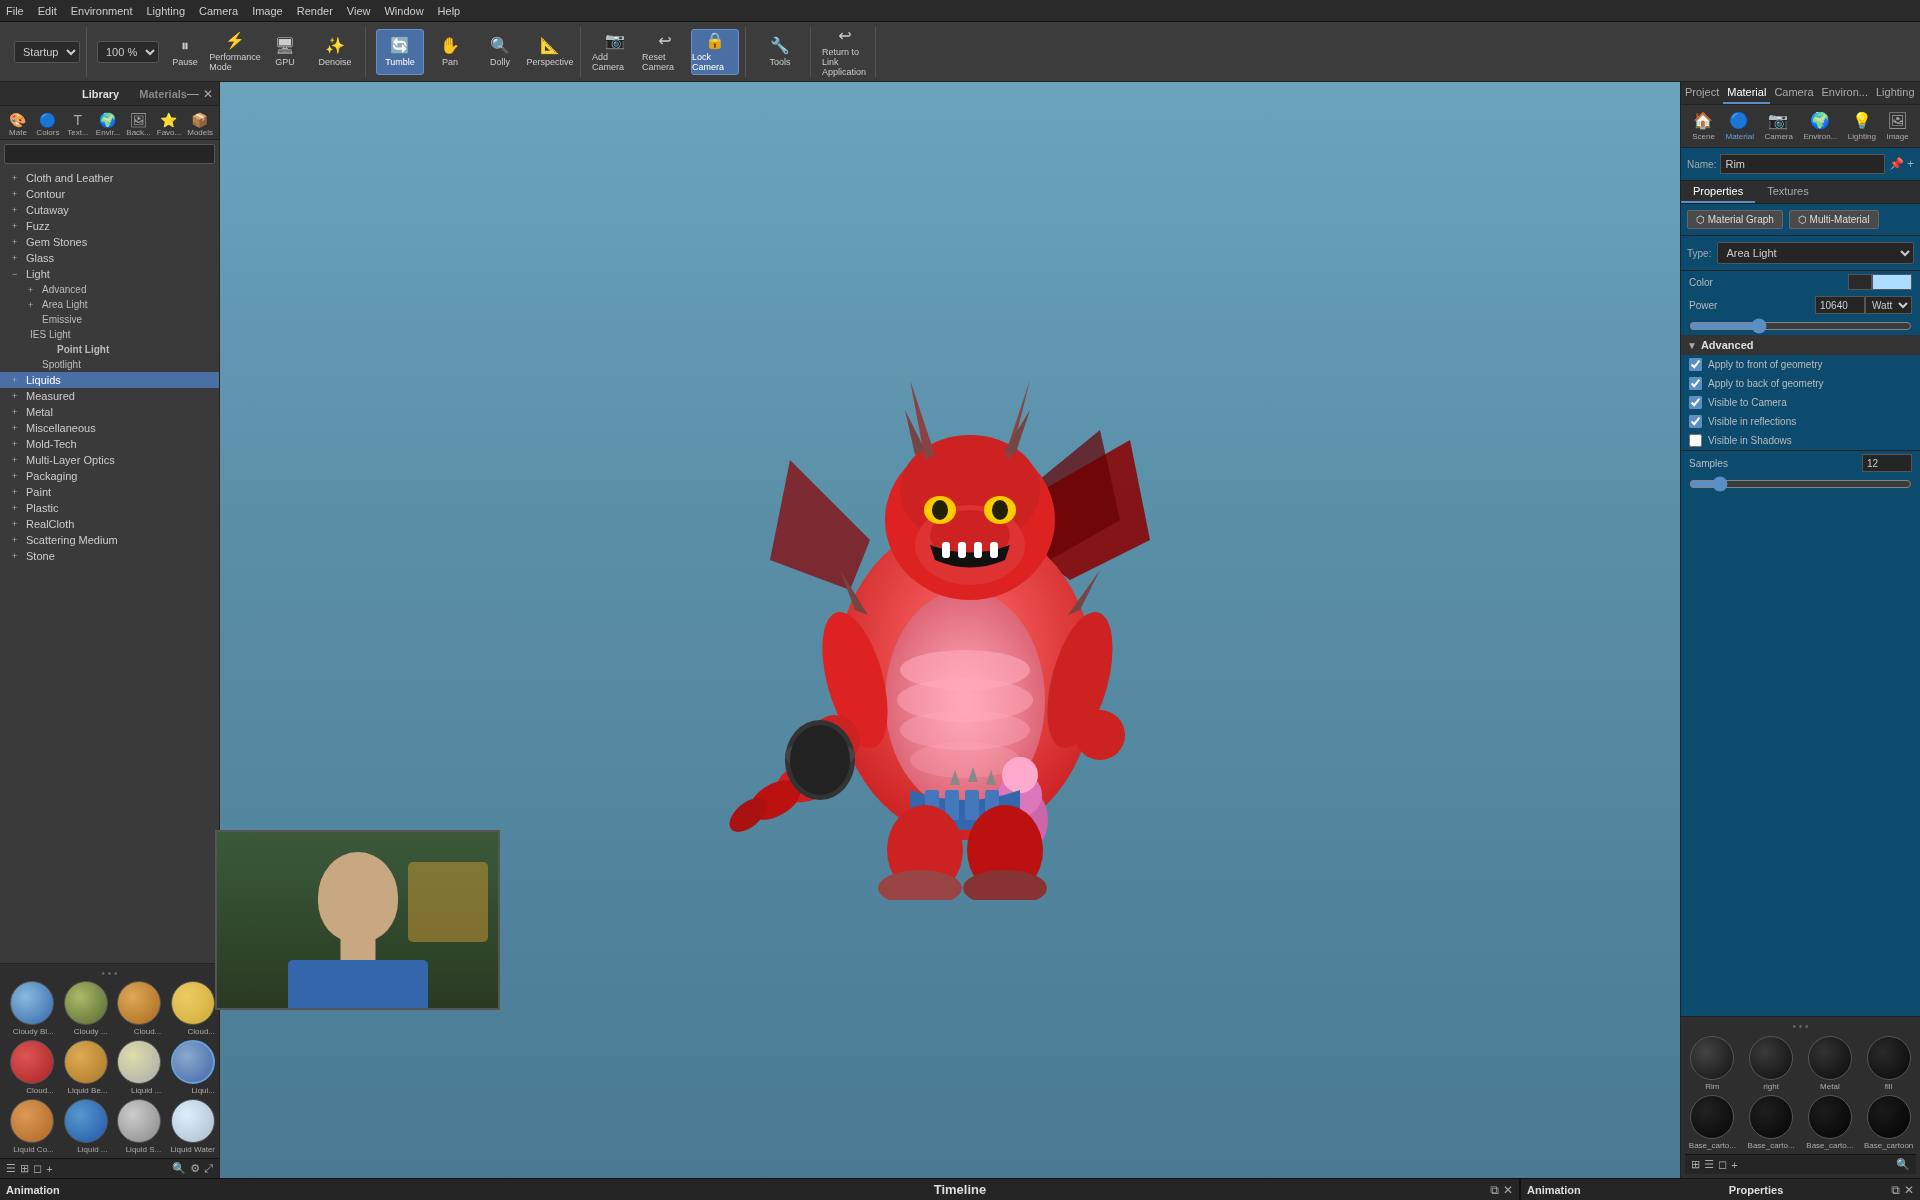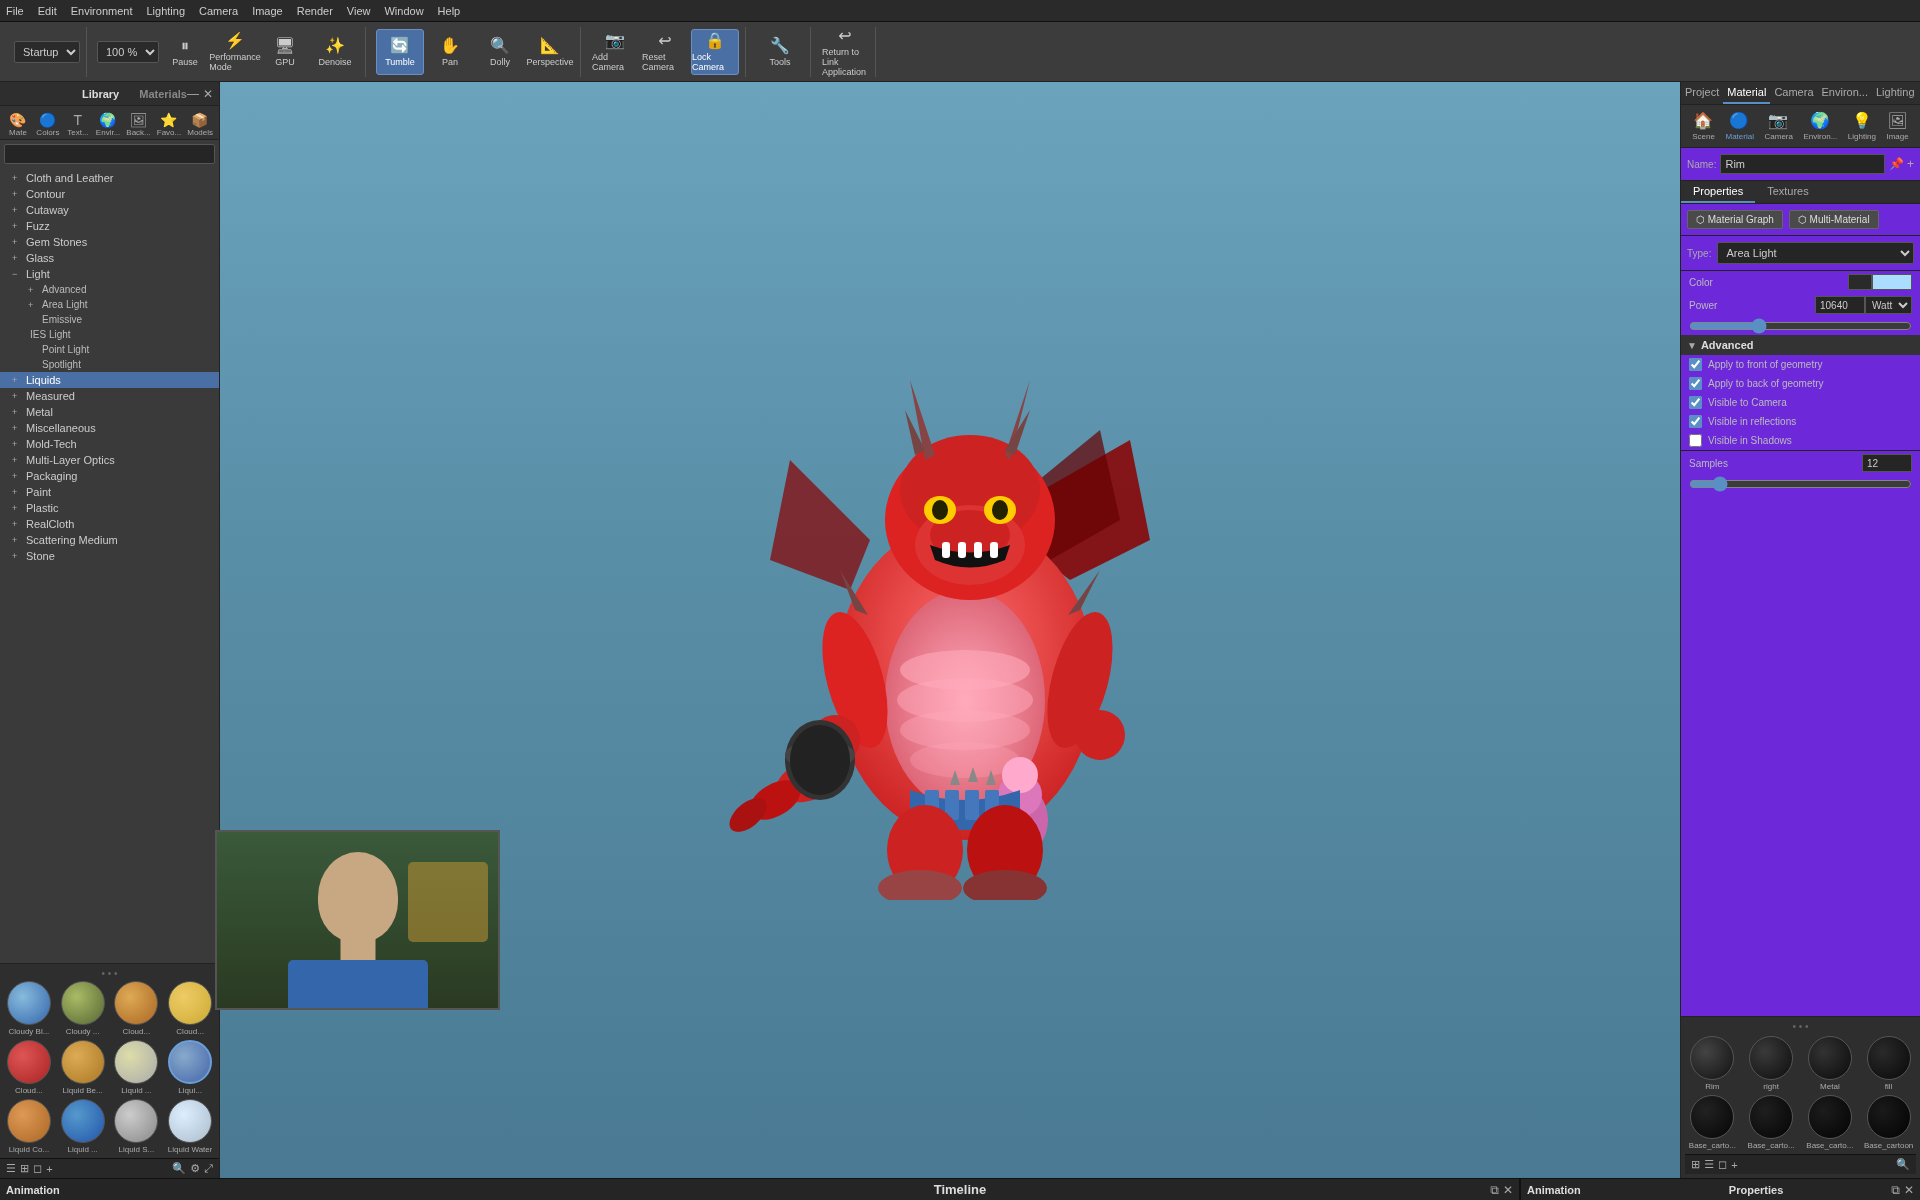--- a/index.html
+++ b/index.html
@@ -34,35 +34,35 @@
     #mat-tree { flex: 1; overflow-y: auto; padding: 2px 0; }
     .tree-item { padding: 2px 8px 2px 12px; cursor: pointer; display: flex; align-items: center; gap: 4px; white-space: nowrap; }
     .tree-item.selected { background: #4a6fa5; color: #fff; }
     .tree-item .expand { color: #aaa; font-size: 9px; width: 10px; }
     .tree-child { padding-left: 24px; font-size: 10px; color: #bbb; }
 
     
     #mat-swatches { border-top: 1px solid #222; padding: 4px; background: #2e2e2e; }
     .swatch-dots { text-align: center; color: #666; font-size: 10px; margin-bottom: 2px; }
     .swatches-grid { display: grid; grid-template-columns: repeat(4, 1fr); gap: 4px; }
-    .swatch-item { display: flex; flex-direction: column; align-items: center; cursor: pointer; }
+    .swatch-item { display: flex; flex-direction: column; align-items: flex-end; cursor: pointer; }
     .swatch-circle { width: 44px; height: 44px; border-radius: 50%; border: 1px solid #555; overflow: hidden; display: flex; align-items: center; justify-content: center; }
     .swatch-label { font-size: 8px; color: #aaa; text-align: center; margin-top: 2px; max-width: 48px; overflow: hidden; text-overflow: ellipsis; white-space: nowrap; }
     .swatch-item.selected .swatch-circle { border: 2px solid #6a9fd8; }
 
     
     #webcam { position: absolute; left: 215px; bottom: 190px; width: 285px; height: 180px; background: #1a1a1a; border: 2px solid #555; overflow: hidden; z-index: 10; }
     #webcam-content { width: 100%; height: 100%; background: linear-gradient(135deg, #2a3a2a 0%, #1a2a1a 100%); display: flex; align-items: center; justify-content: center; }
 
     
     #viewport { flex: 1; background: #5b8fa8; position: relative; overflow: hidden; }
     .viewport-bg { width: 100%; height: 100%; background: linear-gradient(180deg, #6ba3bd 0%, #5a8fa8 40%, #4a7a93 100%); display: flex; align-items: center; justify-content: center; position: relative; }
 
     
-    #right-panel { width: 240px; background: #6d28d9; border-left: 1px solid #222; display: flex; flex-direction: column; overflow: hidden; }
+    #right-panel { width: 240px; background: #0c4a6e; border-left: 1px solid #222; display: flex; flex-direction: column; overflow: hidden; }
     #project-material-tabs { display: flex; background: #2e2e2e; border-bottom: 1px solid #222; }
     .pm-tab { flex: 1; text-align: center; padding: 4px; font-size: 11px; color: #aaa; cursor: pointer; border-bottom: 2px solid transparent; }
     .pm-tab.active { color: #fff; border-bottom-color: #5a8fc5; }
     #material-icons-row { display: flex; align-items: center; justify-content: space-around; padding: 6px; background: #333; border-bottom: 1px solid #222; }
     .mat-icon-btn { display: flex; flex-direction: column; align-items: center; cursor: pointer; color: #aaa; font-size: 8px; gap: 2px; }
     .mat-icon-btn .icon { font-size: 16px; }
     .mat-icon-btn.active { color: #6a9fd8; }
     #mat-name-row { display: flex; align-items: center; padding: 6px; gap: 4px; border-bottom: 1px solid #222; }
     #mat-name-label { font-size: 10px; color: #aaa; }
     #mat-name-input { flex: 1; background: #252525; border: 1px solid #555; color: #ccc; height: 20px; padding: 0 4px; font-size: 11px; }
@@ -291,21 +291,21 @@
           <span>Area Light</span>
         </div>
       <div class="tree-item tree-child" style="padding-left:28px;">
           <span class="expand"> </span>
           <span>Emissive</span>
         </div>
       <div class="tree-item tree-child" style="padding-left:16px;">
           <span class="expand"> </span>
           <span>IES Light</span>
         </div>
-      <div class="tree-item tree-child" style="padding-left:28px;">
+      <div class="tree-item tree-child" style="padding-left:43px;font-weight:bold;">
           <span class="expand"> </span>
           <span>Point Light</span>
         </div>
       <div class="tree-item tree-child" style="padding-left:28px;">
           <span class="expand"> </span>
           <span>Spotlight</span>
         </div>
       <div class="tree-item selected">
           <span class="expand">+</span>
           <span>Liquids</span>

